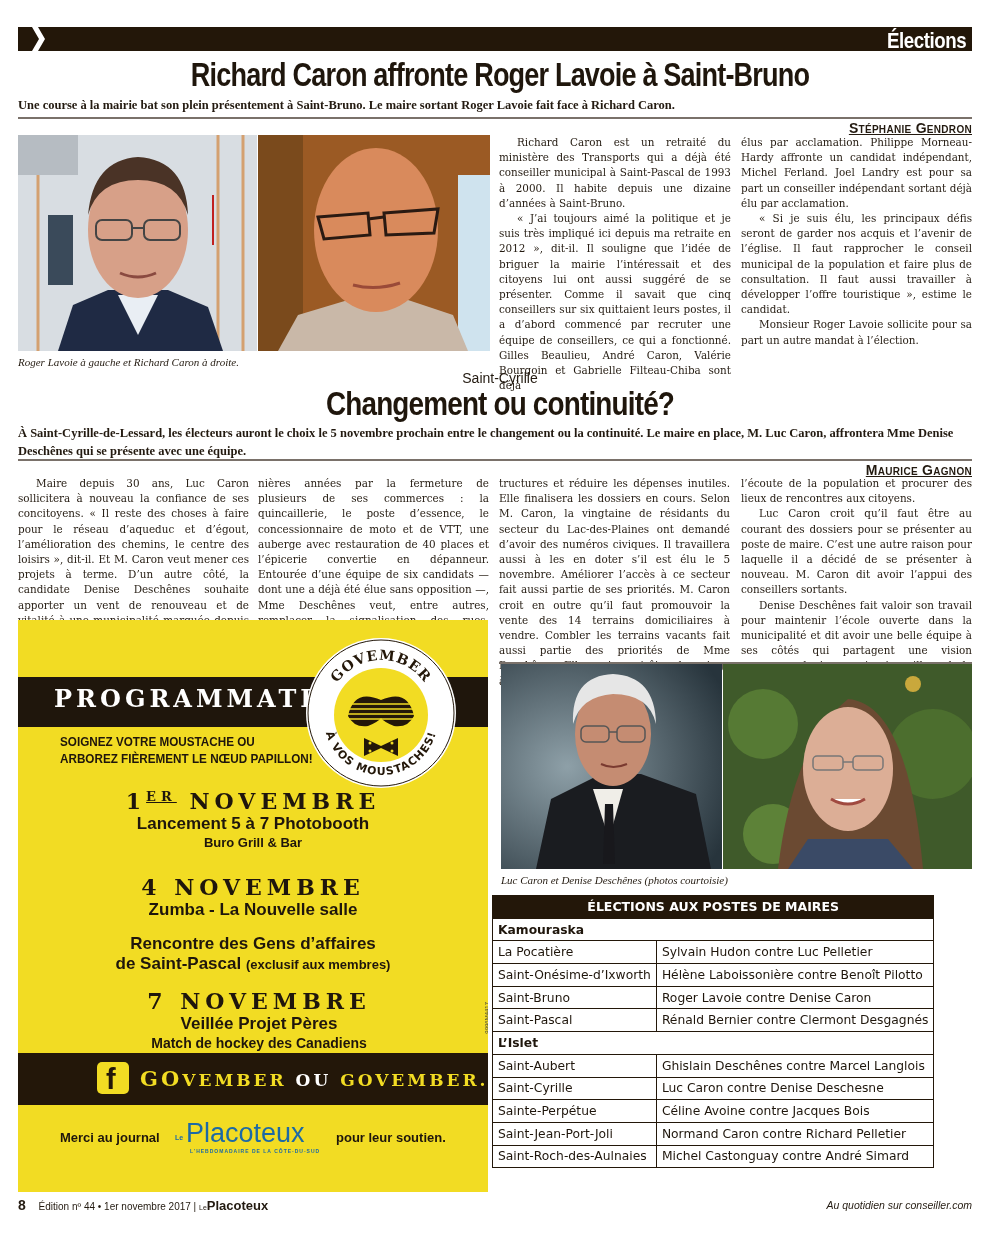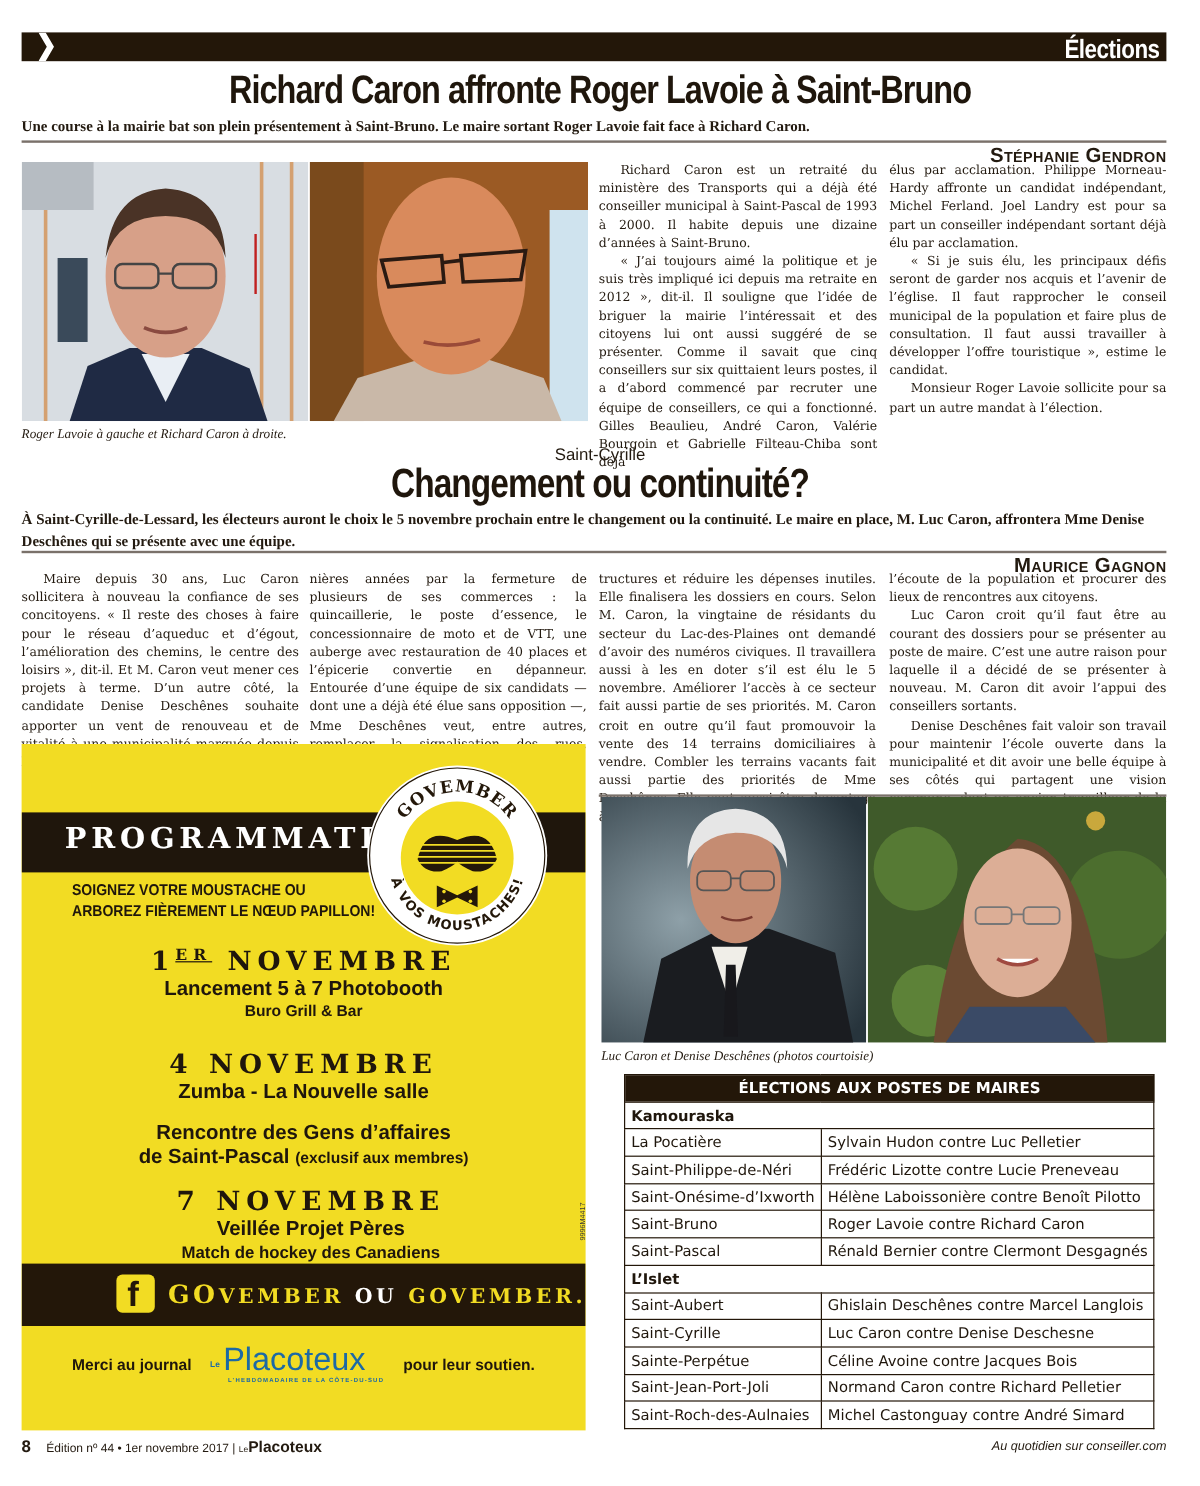--- a/index.html
+++ b/index.html
@@ -6,21 +6,21 @@
   html, body { width: 1000px; height: 1238px; background: #fff; overflow: hidden; }
   body { position: relative; font-family: "DejaVu Serif", serif; color: #231a10; }
 
   .section-bar { position: absolute; left: 18px; top: 27px; width: 954px; height: 24px; background: #231709; }
   .section-bar .chev { position: absolute; left: 14px; top: 0; width: 14px; height: 24px; }
   .section-bar .label { position: absolute; right: 6px; bottom: -3px; color: #fff; font-family: "Liberation Sans", sans-serif; font-weight: bold; font-size: 22px; letter-spacing: -0.5px; transform: scaleX(0.85); transform-origin: right bottom; }
 
   .headline1 { position: absolute; left: 0; top: 56px; width: 1000px; text-align: center; font-family: "Liberation Sans", sans-serif; font-weight: bold; font-size: 33px; letter-spacing: -1px; color: #1f160c; transform: scaleX(0.82); transform-origin: center; }
   .lede { position: absolute; left: 18px; font-family: "Liberation Serif", serif; font-weight: bold; font-size: 12.5px; color: #231a10; line-height: 18px; }
   .rule { position: absolute; left: 18px; width: 954px; height: 2px; background: #7a716a; }
-  .byline { position: absolute; right: 28px; font-family: "Liberation Sans", sans-serif; font-weight: bold; font-size: 17px; font-variant: small-caps; letter-spacing: 0.3px; }
+  .byline { position: absolute; right: 28px; font-family: "Liberation Sans", sans-serif; font-weight: bold; font-size: 14px; font-variant: small-caps; letter-spacing: 0.3px; text-decoration: underline; }
 
   .photo { position: absolute; overflow: hidden; }
   .caption { position: absolute; font-family: "Liberation Serif", serif; font-style: italic; font-weight: normal; font-size: 11px; }
 
   .col { position: absolute; font-family: "DejaVu Serif", serif; font-size: 10.4px; line-height: 15.2px; text-align: justify; color: #231a10; }
   .col p { text-indent: 18px; }
   .col p.noindent { text-indent: 0; }
 
   .kicker { position: absolute; left: 0; top: 370px; width: 1000px; text-align: center; font-family: "Liberation Sans", sans-serif; font-size: 14px; }
   .headline2 { position: absolute; left: 0; top: 384px; width: 1000px; text-align: center; font-family: "Liberation Sans", sans-serif; font-weight: bold; font-size: 34px; letter-spacing: -1px; transform: scaleX(0.82); color: #1f160c; }
@@ -39,21 +39,21 @@
   .ad .band2 { position: absolute; left: 0; top: 433px; width: 470px; height: 52px; background: #231709; }
   .ad .fb { position: absolute; left: 79px; top: 9px; width: 32px; height: 32px; background: #f2dc23; border-radius: 5px; }
   .ad .fb span { position: absolute; left: 9px; top: 1px; font-family: "Liberation Sans", sans-serif; font-weight: bold; font-size: 29px; color: #231709; }
   .ad .gov { position: absolute; left: 122px; top: 13px; font-family: "DejaVu Serif", serif; font-weight: bold; font-size: 17px; letter-spacing: 3px; color: #f2dc23; white-space: nowrap; }
   .ad .gov .big { font-size: 21px; }
   .ad .gov .white { color: #fff; }
   .ad .thanks { position: absolute; left: 0; top: 498px; width: 470px; height: 40px; font-family: "Liberation Sans", sans-serif; font-weight: bold; font-size: 13px; color: #1f160c; }
   .ad .code { position: absolute; right: 4px; top: 382px; font-family: "Liberation Sans", sans-serif; font-size: 6px; transform: rotate(-90deg); transform-origin: right top; color: #3a3a3a; }
 
   
-  .tbl { position: absolute; left: 520px; top: 895px; width: 412px; border-collapse: collapse; font-family: "DejaVu Sans", sans-serif; font-size: 12.3px; color: #1f160c; border-radius: 30px; }
+  .tbl { position: absolute; left: 492px; top: 895px; width: 412px; border-collapse: collapse; font-family: "DejaVu Sans", sans-serif; font-size: 12.3px; color: #1f160c; border-radius: 30px; }
   .tbl td, .tbl th { border: 1.5px solid #231709; height: 22.7px; padding: 0 5px; text-align: left; white-space: nowrap; }
   .tbl th { background: #231709; color: #fff; text-align: center; font-weight: bold; font-size: 12.5px; }
   .tbl td.region { font-weight: bold; }
   .tbl td.muni { width: 176px; }
 
   .footer-left { position: absolute; left: 18px; top: 1197px; font-family: "Liberation Sans", sans-serif; font-size: 10px; color: #231a10; white-space: nowrap; }
   .footer-left .pg { font-weight: bold; font-size: 14px; margin-right: 10px; }
   .footer-left .logo { font-weight: bold; font-size: 13px; }
   .footer-left .logo small { font-size: 7px; font-weight: normal; }
   .footer-right { position: absolute; right: 28px; top: 1199px; font-family: "Liberation Sans", sans-serif; font-style: italic; font-size: 10.5px; }
@@ -268,30 +268,26 @@
         <th colspan="2">ÉLECTIONS AUX POSTES DE MAIRES</th>
       </tr>
   <tr>
         <td colspan="2" class="region">Kamouraska</td>
       </tr>
   <tr>
         <td class="muni">La Pocatière</td>
         <td>Sylvain Hudon contre Luc Pelletier</td>
       </tr>
   <tr>
-        <td class="muni">Saint-Philippe-de-Néri</td>
-        <td>Frédéric Lizotte contre Lucie Preneveau</td>
-      </tr>
-  <tr>
         <td class="muni">Saint-Onésime-d’Ixworth</td>
         <td>Hélène Laboissonière contre Benoît Pilotto</td>
       </tr>
   <tr>
         <td class="muni">Saint-Bruno</td>
-        <td>Roger Lavoie contre Richard Caron</td>
+        <td>Roger Lavoie contre Denise Caron</td>
       </tr>
   <tr>
         <td class="muni">Saint-Pascal</td>
         <td>Rénald Bernier contre Clermont Desgagnés</td>
       </tr>
   <tr>
         <td colspan="2" class="region">L’Islet</td>
       </tr>
   <tr>
         <td class="muni">Saint-Aubert</td>

